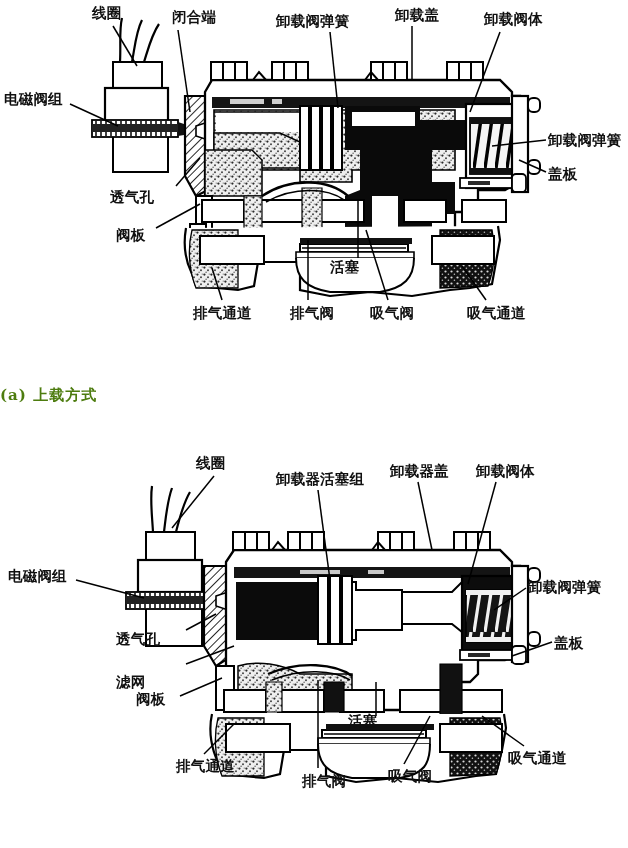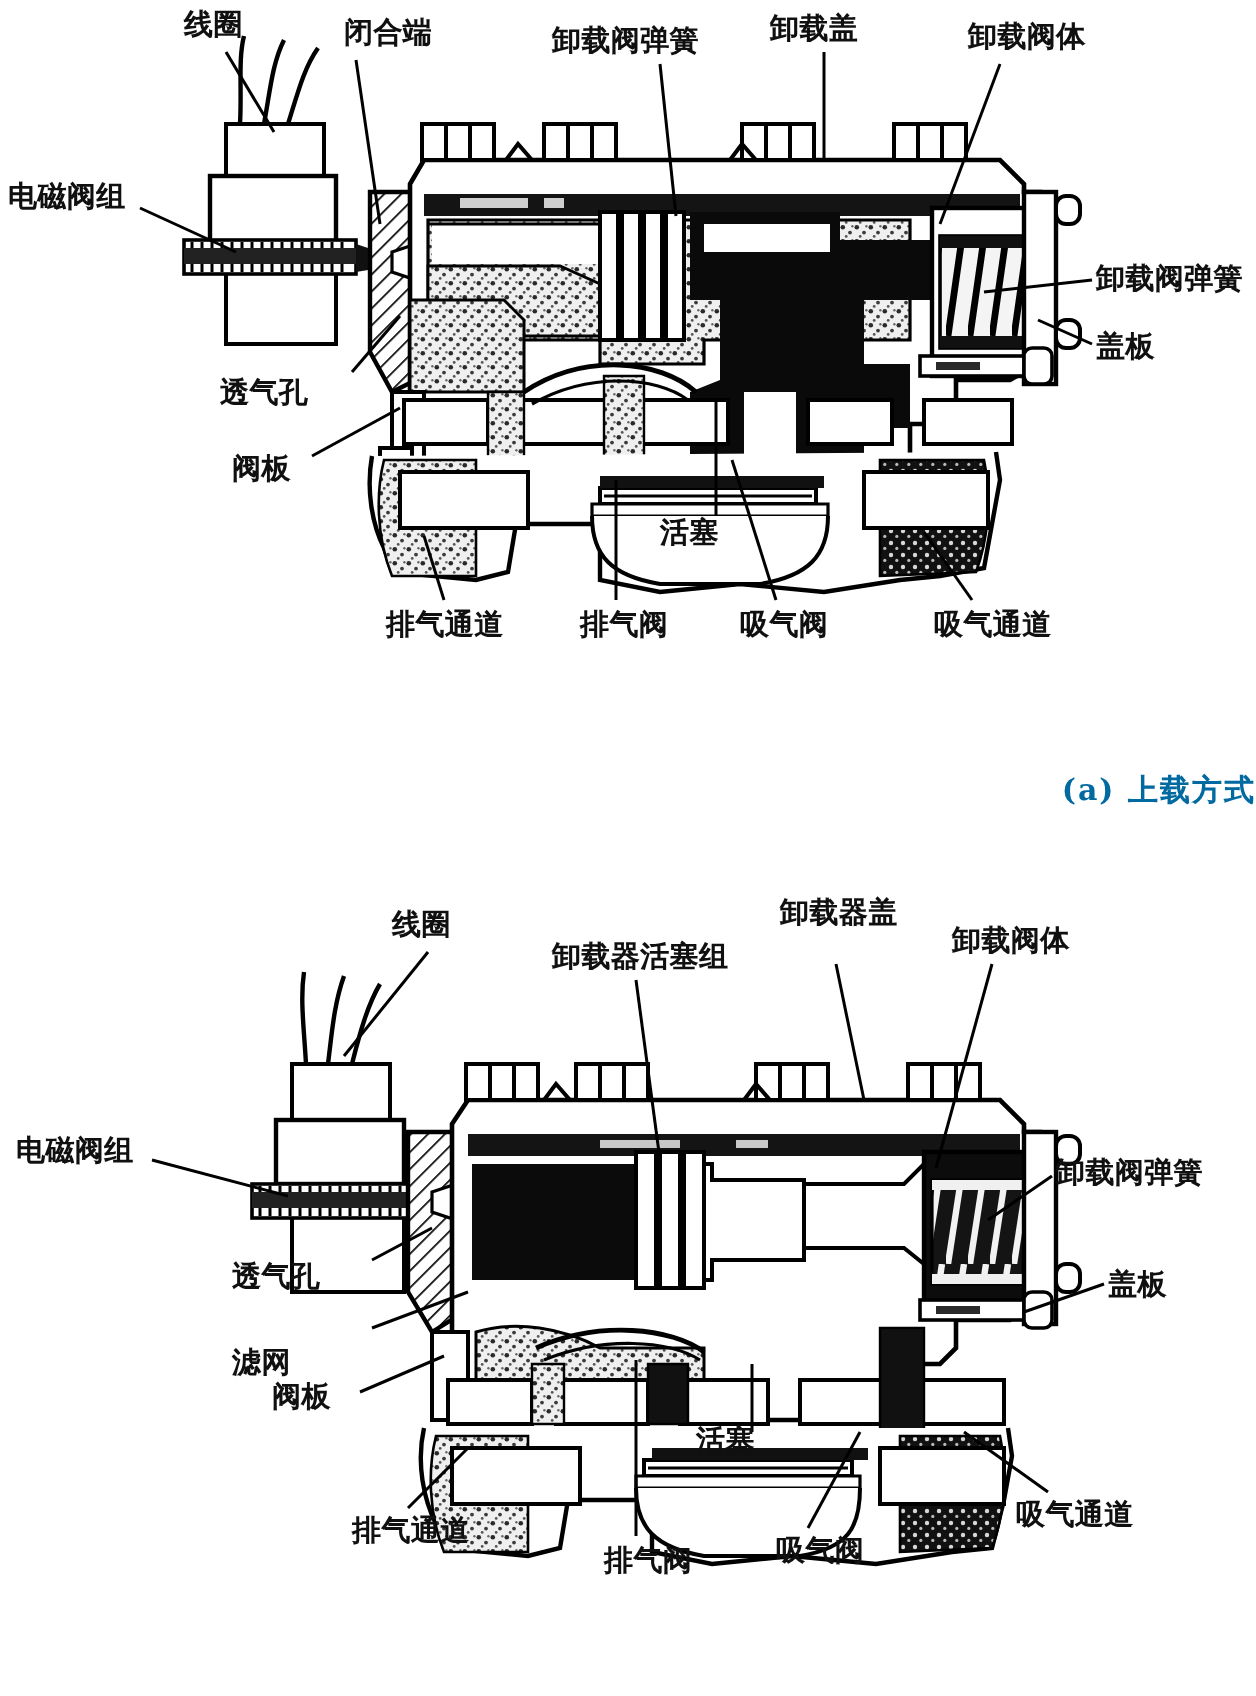--- a/index.html
+++ b/index.html
@@ -20,26 +20,26 @@
     font-size:14.5px;
     font-weight:700;
     line-height:1.05;
     white-space:nowrap;
     letter-spacing:0.2px;
     color:#101010;
   }
   .caption{
     position:absolute;
     left:0;width:628px;
-    text-align:right;
+    text-align:left;
     font-size:15px;
     font-weight:700;
     font-family:"DejaVu Serif","Liberation Serif",serif;
     letter-spacing:1px;
-    color:#0369a1;
+    color:#4d7c0f;
   }
   #caption-a{top:386px;}
 </style>
 </head>
 <body>
 
 <div class="figure" id="figure-a">
   <div class="stage">
     <svg width="628" height="424" viewBox="0 0 628 424">
       <defs>
@@ -226,21 +226,21 @@
         <line x1="388" y1="300" x2="366" y2="230"></line>
         <line x1="486" y1="300" x2="462" y2="266"></line>
       </g>
     </svg>
   </div>
 
   <div>
     <div class="label" style="left:92px;top:6px;">线圈</div>
     <div class="label" style="left:160px;top:10px;margin-left:12px;">闭合端</div>
     <div class="label" style="left:276px;top:14px;">卸载阀弹簧</div>
-    <div class="label" style="left:385px;top:8px;">卸载盖</div>
+    <div class="label" style="left:395px;top:8px;">卸载盖</div>
     <div class="label" style="left:484px;top:12px;">卸载阀体</div>
     <div class="label" style="left:4px;top:92px;">电磁阀组</div>
     <div class="label" style="left:548px;top:133px;">卸载阀弹簧</div>
     <div class="label" style="left:548px;top:167px;">盖板</div>
     <div class="label" style="left:110px;top:190px;">透气孔</div>
     <div class="label" style="left:116px;top:228px;">阀板</div>
     <div class="label" style="left:330px;top:260px;">活塞</div>
     <div class="label" style="left:193px;top:306px;">排气通道</div>
     <div class="label" style="left:290px;top:306px;">排气阀</div>
     <div class="label" style="left:370px;top:306px;">吸气阀</div>
@@ -412,21 +412,21 @@
         <line x1="318" y1="344" x2="318" y2="256"></line>
         <line x1="404" y1="340" x2="430" y2="292"></line>
         <line x1="524" y1="322" x2="482" y2="292"></line>
       </g>
     </svg>
   </div>
 
   <div>
     <div class="label" style="left:196px;top:32px;">线圈</div>
     <div class="label" style="left:263px;top:48px;margin-left:13px;">卸载器活塞组</div>
-    <div class="label" style="left:390px;top:26px;">卸载器盖</div>
+    <div class="label" style="left:390px;top:40px;">卸载器盖</div>
     <div class="label" style="left:476px;top:40px;">卸载阀体</div>
     <div class="label" style="left:8px;top:145px;">电磁阀组</div>
     <div class="label" style="left:528px;top:156px;">卸载阀弹簧</div>
     <div class="label" style="left:116px;top:208px;">透气孔</div>
     <div class="label" style="left:554px;top:212px;">盖板</div>
     <div class="label" style="left:116px;top:252px;font-family:Liberation Mono, monospace;">滤网</div>
     <div class="label" style="left:136px;top:268px;">阀板</div>
     <div class="label" style="left:348px;top:290px;">活塞</div>
     <div class="label" style="left:176px;top:335px;">排气通道</div>
     <div class="label" style="left:508px;top:327px;">吸气通道</div>

